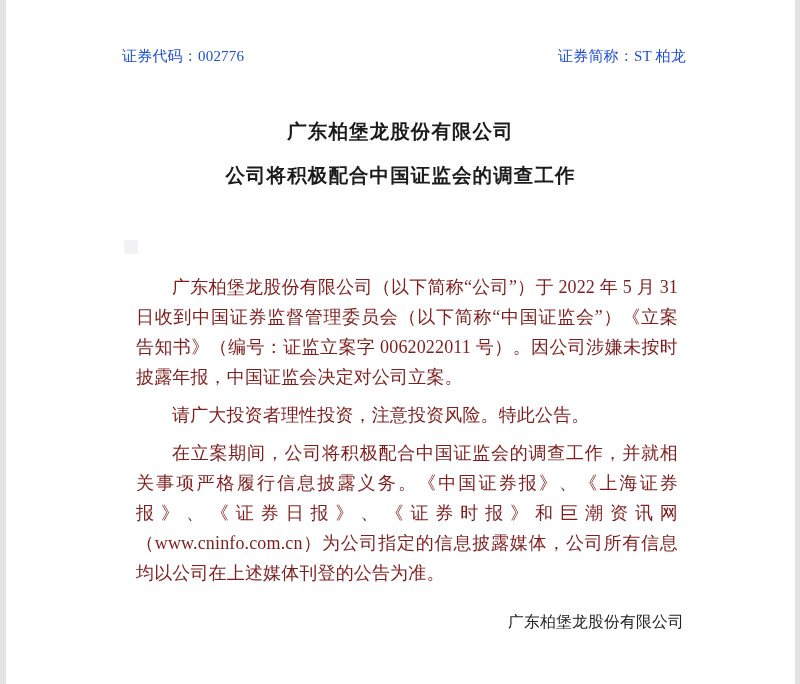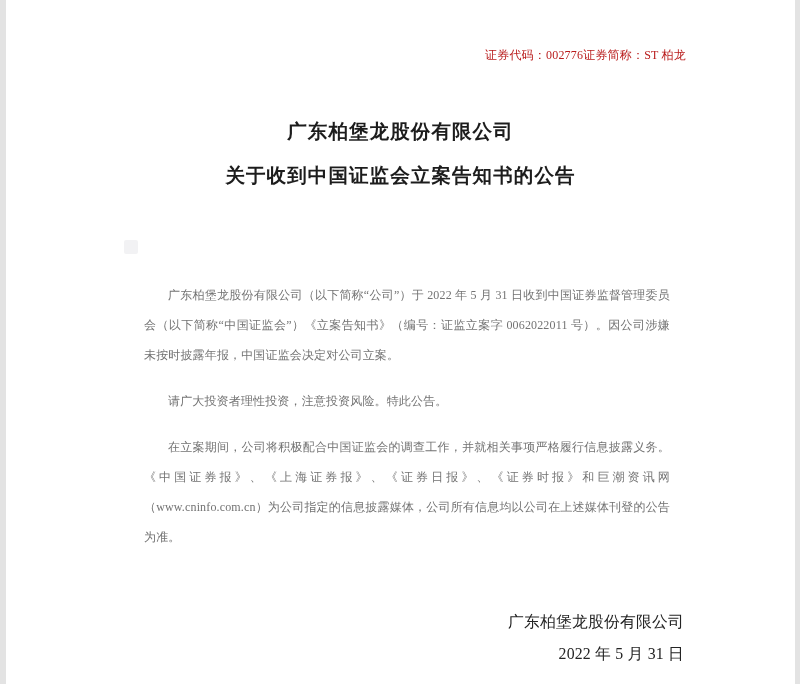--- a/index.html
+++ b/index.html
@@ -31,24 +31,24 @@
     height: 14px;
     background: #f2f2f4;
     border-radius: 2px;
   }
   .header-row {
     position: absolute;
     left: 116px;
     top: 47px;
     width: 564px;
     display: flex;
-    justify-content: flex-end;
+    justify-content: space-between;
     align-items: baseline;
-    font-size: 12px;
-    color: #b91c1c;
+    font-size: 15px;
+    color: #1d4ed8;
     letter-spacing: 0.2px;
     white-space: nowrap;
   }
   .header-cell { display: inline-block; }
   .title-block {
     position: absolute;
     left: 0;
     top: 110px;
     width: 789px;
     text-align: center;
@@ -60,24 +60,24 @@
     letter-spacing: 1.1px;
     line-height: 44px;
   }
   .body-block {
     position: absolute;
     left: 122px;
     top: 264px;
     width: 558px;
   }
   p.para {
-    margin: 16px;
-    font-size: 12px;
+    margin: 8px;
+    font-size: 18px;
     line-height: 30px;
-    color: #737373;
+    color: #7f1d1d;
     text-align: justify;
     text-justify: inter-ideograph;
     text-indent: 2em;
     letter-spacing: 0.15px;
   }
   p.para + p.para { margin-top: 0px; }
   .signature {
     position: absolute;
     left: 122px;
     top: 606px;
@@ -99,27 +99,26 @@
 
   <div class="scan-smudge"></div>
 
   <div class="header-row">
     <span class="header-cell">证券代码：002776</span>
     <span class="header-cell">证券简称：ST 柏龙</span>
   </div>
 
   <div class="title-block">
     <div class="title-line">广东柏堡龙股份有限公司</div>
-    <div class="title-line">关于收到中国证监会立案告知书的公告</div>
+    <div class="title-line">公司将积极配合中国证监会的调查工作</div>
   </div>
 
   <div class="body-block">
     <p class="para">广东柏堡龙股份有限公司（以下简称“公司”）于 2022 年 5 月 31 日收到中国证券监督管理委员会（以下简称“中国证监会”）《立案告知书》（编号：证监立案字 0062022011 号）。因公司涉嫌未按时披露年报，中国证监会决定对公司立案。</p>
     <p class="para">请广大投资者理性投资，注意投资风险。特此公告。</p>
     <p class="para">在立案期间，公司将积极配合中国证监会的调查工作，并就相关事项严格履行信息披露义务。《中国证券报》、《上海证券报》、《证券日报》、《证券时报》和巨潮资讯网（www.cninfo.com.cn）为公司指定的信息披露媒体，公司所有信息均以公司在上述媒体刊登的公告为准。</p>
   </div>
 
   <div class="signature">
     <div class="sig-line">广东柏堡龙股份有限公司</div>
-    <div class="sig-line">2022 年 5 月 31 日</div>
   </div>
 
 </div>
 
 </body></html>

